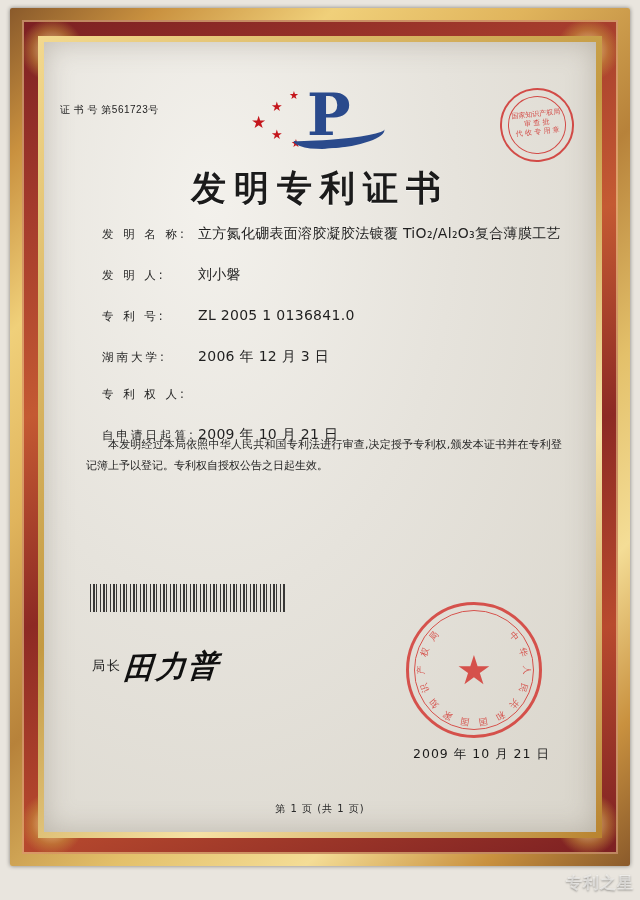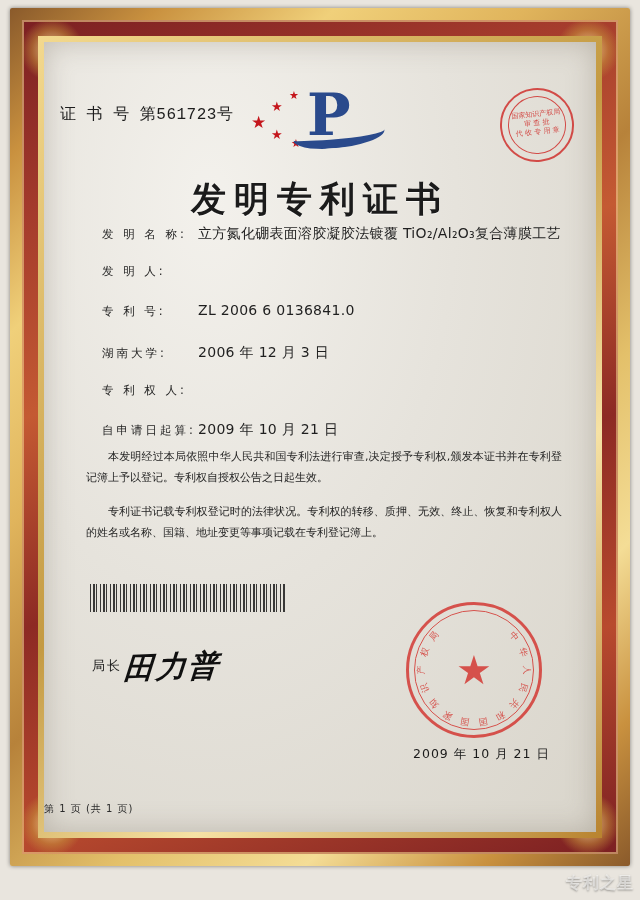--- a/index.html
+++ b/index.html
@@ -72,24 +72,24 @@
     padding: 18px 40px 10px 40px;
     color: #2b2b2b;
     font-size: 11px;
     line-height: 1.9;
   }
 
   .cert-no {
     position: absolute;
     left: 16px;
     top: 58px;
-    font-size: 16px;
+    font-size: 10px;
     color: #1d1d1d;
     letter-spacing: 0.5px;
-    font-family: Liberation Mono, monospace;
+    font-family: Liberation Sans, sans-serif;
     text-align: right;
   }
 
   
   .emblem {
     position: absolute;
     left: 50%;
     top: 44px;
     transform: translateX(-50%);
     width: 150px;
@@ -147,21 +147,21 @@
     border: 1px solid #cf2b28;
     border-radius: 50%;
   }
   .stamp-top .line { position: relative; z-index: 2; }
 
   h1.title {
     position: absolute;
     left: 0; right: 0;
     top: 112px;
     text-align: center;
-    margin: 12px;
+    margin: 1px;
     font-family: "DejaVu Serif", serif;
     font-weight: bold;
     font-size: 35px;
     letter-spacing: 8px;
     color: #1b1b1b;
     text-shadow: 0 1px 0 rgba(255,255,255,0.6);
   }
 
   .fields {
     position: absolute;
@@ -191,21 +191,21 @@
   .paragraphs {
     position: absolute;
     left: 42px;
     right: 34px;
     top: 392px;
     font-size: 11px;
     line-height: 1.95;
     text-align: justify;
     color: #1f1f1f;
   }
-  .paragraphs p { margin: 12px 0 2px 0; text-indent: 22px; }
+  .paragraphs p { margin: 0 0 2px 0; text-indent: 22px; }
 
   
   .barcode {
     position: absolute;
     left: 46px;
     top: 542px;
     width: 196px;
     height: 28px;
     background: repeating-linear-gradient(
       to right,
@@ -285,21 +285,21 @@
     top: 700px;
     font-size: 12.5px;
     letter-spacing: 1px;
     color: #1b1b1b;
   }
 
   .page-footer {
     position: absolute;
     left: 0; right: 0;
     bottom: 14px;
-    text-align: left;
+    text-align: center;
     font-size: 10px;
     color: #2b2b2b;
     letter-spacing: 1px;
   }
 
   
   .watermark {
     position: absolute;
     right: 6px;
     bottom: 6px;
@@ -350,46 +350,46 @@
 
       <div class="fields">
 
         <div class="field-row">
           <div class="field-label">发 明 名 称:</div>
           <div class="field-value">立方氮化硼表面溶胶凝胶法镀覆 TiO₂/Al₂O₃复合薄膜工艺</div>
         </div>
 
         <div class="field-row">
           <div class="field-label">发 明 人:</div>
+          <div class="field-value">刘小磐</div>
         </div>
 
         <div class="field-row">
           <div class="field-label">专 利 号:</div>
-          <div class="field-value">ZL 2006 6 0136841.0</div>
+          <div class="field-value">ZL 2005 1 0136841.0</div>
         </div>
 
         <div class="field-row">
           <div class="field-label">湖南大学:</div>
           <div class="field-value">2006 年 12 月 3 日</div>
         </div>
 
         <div class="field-row">
           <div class="field-label">专 利 权 人:</div>
         </div>
 
         <div class="field-row">
           <div class="field-label">自申请日起算:</div>
           <div class="field-value">2009 年 10 月 21 日</div>
         </div>
 
       </div>
 
       <div class="paragraphs">
         <p>本发明经过本局依照中华人民共和国专利法进行审查,决定授予专利权,颁发本证书并在专利登记簿上予以登记。专利权自授权公告之日起生效。</p>
-        <p>专利证书记载专利权登记时的法律状况。专利权的转移、质押、无效、终止、恢复和专利权人的姓名或名称、国籍、地址变更等事项记载在专利登记簿上。</p>
       </div>
 
       <div class="barcode"></div>
 
       <div class="sign-row">
         <span class="sign-label">局长</span>
         <span class="signature">田力普</span>
       </div>
 
       <div class="seal">

